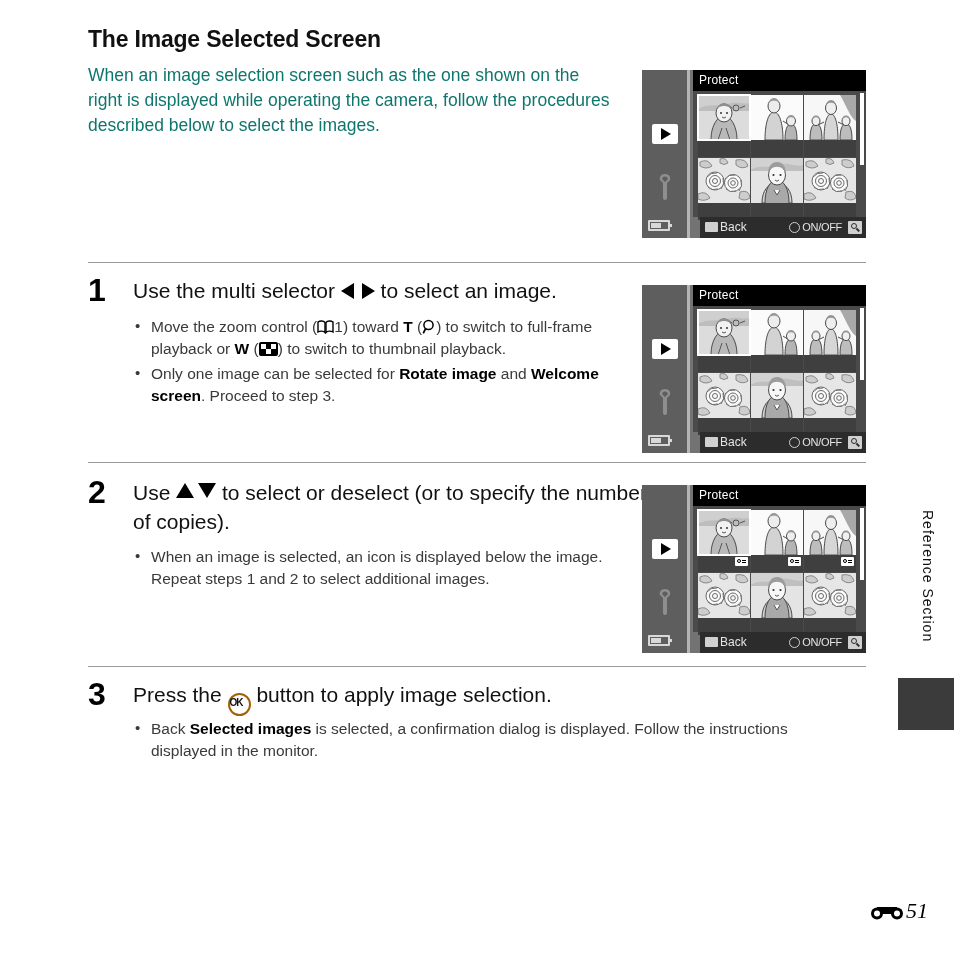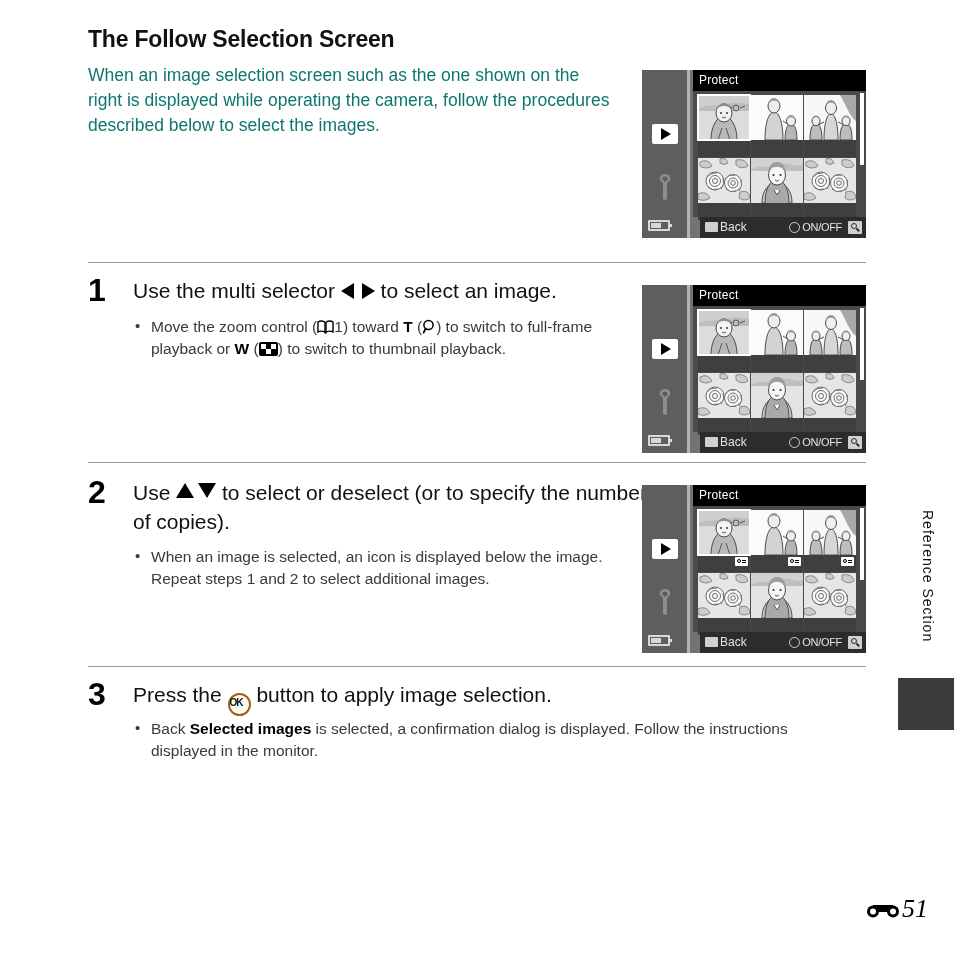--- a/index.html
+++ b/index.html
@@ -396,47 +396,48 @@
     gap: 2px;
   }
   .ref-glyph {
     width: 34px; height: 20px;
     position: relative;
   }
   .ref-glyph svg { display: block; }
   .page-num {
     font-family: "Liberation Serif", serif;
     font-style: italic;
-    font-size: 26px;
+    font-size: 22px;
     color: #000;
   }
 </style>
 </head>
 <body>
 
-<div class="page-heading">The Follow Selection Screen</div>
+<div class="page-heading">The Image Selected Screen</div>
 <div class="intro-para">When an image selection screen such as the one shown on the right is displayed while operating the camera, follow the procedures described below to select the images.</div>
 
 <div class="divider" style="top:262px"></div>
 <div class="divider" style="top:462px"></div>
 <div class="divider" style="top:666px"></div>
 
 <div class="step" style="top:274px">
   <div class="step-num">1</div>
   <div class="step-title">
     <span>Use the multi selector </span><span class="ico ico-lr"></span><span> to select an image.</span>
   </div>
   <ul class="bullets" style="top:42px">
     <li><span>Move the zoom control (</span><span class="ico ico-book"><svg viewBox="0 0 17 14" width="17" height="14">
             <path d="M1 2 C3 0.5 6.5 0.5 8 2.5 L8 12.5 C6.5 10.8 3 10.8 1 12 Z" fill="none" stroke="#000" stroke-width="1.4"></path>
             <path d="M16 2 C14 0.5 10.5 0.5 9 2.5 L9 12.5 C10.5 10.8 14 10.8 16 12 Z" fill="none" stroke="#000" stroke-width="1.4"></path>
           </svg></span><span>1) toward </span><b>T</b><span> (</span><span class="ico ico-mag"><svg viewBox="0 0 14 15" width="14" height="15">
             <circle cx="6.5" cy="6" r="4.6" fill="none" stroke="#000" stroke-width="1.5"></circle>
             <path d="M3.6 9.6 L1.6 13.6" stroke="#000" stroke-width="1.8" stroke-linecap="round"></path>
           </svg></span><span>) to switch to full-frame playback or </span><b>W</b><span> (</span><span class="ico ico-thumb"><i></i><i></i><i></i></span><span>) to switch to thumbnail playback.</span></li>
+    <li><span>Only one image can be selected for </span><b>Rotate image</b><span> and </span><b>Welcome screen</b><span>. Proceed to step 3.</span></li>
   </ul>
 </div>
 
 <div class="step" style="top:476px">
   <div class="step-num">2</div>
   <div class="step-title">
     <span>Use </span><span class="ico ico-ud"></span><span> to select or deselect (or to specify the number of copies).</span>
   </div>
   <ul class="bullets" style="top:70px">
     <li><span>When an image is selected, an icon is displayed below the image. Repeat steps 1 and 2 to select additional images.</span></li>

